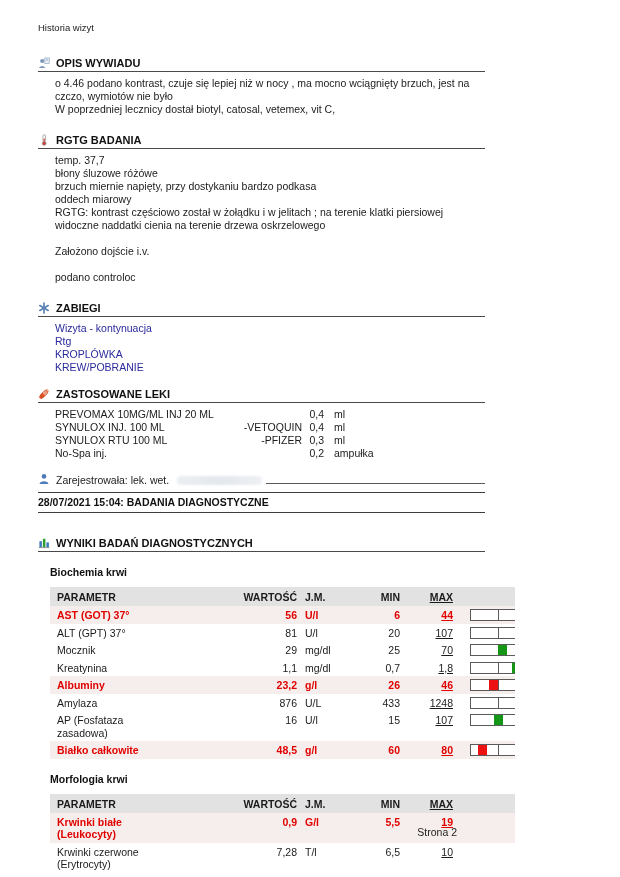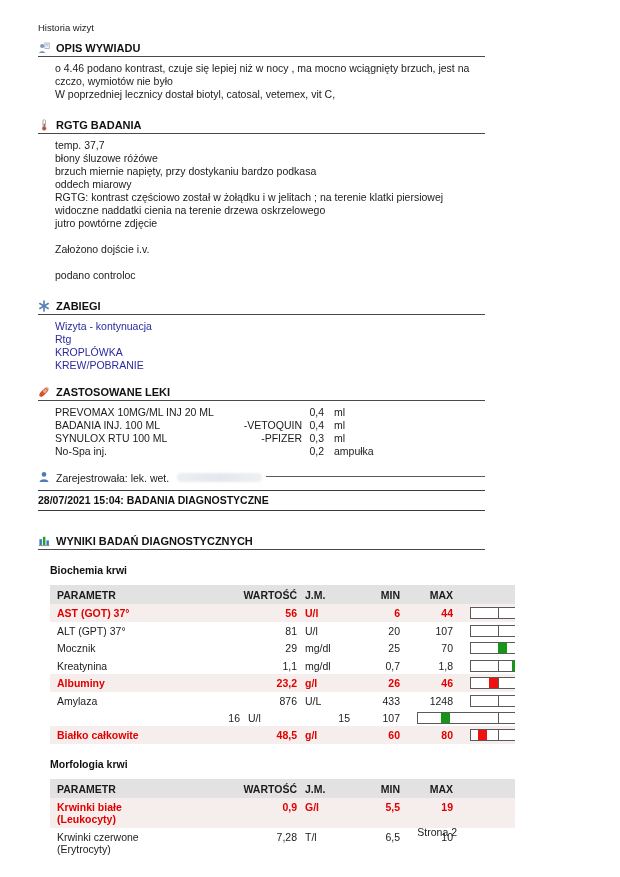--- a/index.html
+++ b/index.html
@@ -25,21 +25,21 @@
   .blue-item { color:#2a2a9d; }
 
   
   .med-row { display:grid; grid-template-columns:175px 72px 22px 80px; line-height:13px; }
   .med-name { }
   .med-producer { text-align:right; }
   .med-qty { text-align:right; }
   .med-unit { padding-left:10px; }
 
   
-  .registered-row { display:flex; align-items:center; margin-top:13px; }
+  .registered-row { display:flex; align-items:flex-end; margin-top:13px; }
   .registered-row .icon { margin-right:6px; margin-bottom:1px; }
   .smudge {
     width:85px; height:9px; margin:0 4px 1px 8px; border-radius:4px;
     background:linear-gradient(90deg,#eceff2,#e3e8ee,#eef0f3); filter:blur(1px);
   }
   .registered-rule { flex:1; border-bottom:1px solid #5a5a5a; margin-bottom:2px; }
 
   .entry-band {
     margin-top:6px; border-top:1px solid #3c3c3c; border-bottom:1px solid #3c3c3c;
     font-weight:bold; font-size:10.5px; padding:3px 0 4px 0; color:#111;
@@ -52,40 +52,40 @@
     display:grid; grid-template-columns:190px 57px 53px 50px 53px 125px;
     align-items:start; padding:3px 4px 2px 0; min-height:12px;
   }
   .t-head { background:#e2e2e2; font-weight:bold; padding:4px 0 3px 0; }
   .t-row.abnormal { background:#f6eeec; color:#e00000; font-weight:bold; }
   .c-param { padding-left:7px; }
   .c-param .wrap { display:block; max-width:120px; line-height:12.5px; }
   .c-value { text-align:right; }
   .c-jm { padding-left:8px; }
   .c-min { text-align:right; }
-  .c-max { text-align:right; }
+  .c-max { text-align:right;text-decoration:underline; }
   .c-bar { padding-left:17px; }
 
   .range-bar {
     position:relative; width:106px; height:10px; border:1px solid #5a5a5a;
     background:#fff; margin-top:0px;
   }
   .range-divider { position:absolute; top:0; bottom:0; width:1px; background:#5a5a5a; }
   .range-marker { position:absolute; top:0; height:10px; width:9px; }
 
   .footer { position:absolute; top:826px; right:58px; font-size:10.5px; color:#222;text-align:center; }
 </style>
 </head>
 <body>
 
 <div class="page">
 
   <div class="doc-header">Historia wizyt</div>
 
-  <section class="sec" style="margin-top:9px;">
+  <section class="sec" style="margin-top:24px;">
     <div class="sec-head">
       <span class="icon">
         <svg width="12" height="12" viewBox="0 0 12 12">
           <circle cx="4.2" cy="4" r="2.1" fill="#7d97b8"></circle>
           <path d="M0.8,11 Q4.2,6.8 7.6,11 Z" fill="#7d97b8"></path>
           <rect x="6.8" y="1" width="4.4" height="5.4" fill="#f4f7fb" stroke="#8aa0bd" stroke-width="0.7"></rect>
           <line x1="7.8" y1="2.4" x2="10.2" y2="2.4" stroke="#8aa0bd" stroke-width="0.6"></line>
           <line x1="7.8" y1="3.8" x2="10.2" y2="3.8" stroke="#8aa0bd" stroke-width="0.6"></line>
         </svg>
       </span>
@@ -107,21 +107,20 @@
         </svg>
       </span>
       <span class="sec-title">RGTG BADANIA</span>
     </div>
     <div class="sec-body" id="badanie-lines">
         <div class="body-line">temp. 37,7</div>
         <div class="body-line">błony śluzowe różówe</div>
         <div class="body-line">brzuch miernie napięty, przy dostykaniu bardzo podkasa</div>
         <div class="body-line">oddech miarowy</div>
         <div class="body-line">RGTG: kontrast częściowo został w żołądku i w jelitach ; na terenie klatki piersiowej widoczne naddatki cienia na terenie drzewa oskrzelowego</div>
-        <div class="body-line">jutro powtórne zdjęcie</div>
         <div class="body-line">&nbsp;</div>
         <div class="body-line">Założono dojście i.v.</div>
         <div class="body-line">&nbsp;</div>
         <div class="body-line">podano controloc</div>
       </div>
   </section>
 
   <section class="sec">
     <div class="sec-head">
       <span class="icon">
@@ -157,21 +156,21 @@
       <span class="sec-title">ZASTOSOWANE LEKI</span>
     </div>
     <div class="sec-body" id="leki-rows">
         <div class="med-row">
           <span class="med-name">PREVOMAX 10MG/ML INJ 20 ML</span>
           <span class="med-producer"></span>
           <span class="med-qty">0,4</span>
           <span class="med-unit">ml</span>
         </div>
         <div class="med-row">
-          <span class="med-name">BADANIA INJ. 100 ML</span>
+          <span class="med-name">SYNULOX INJ. 100 ML</span>
           <span class="med-producer">-VETOQUIN</span>
           <span class="med-qty">0,4</span>
           <span class="med-unit">ml</span>
         </div>
         <div class="med-row">
           <span class="med-name">SYNULOX RTU 100 ML</span>
           <span class="med-producer">-PFIZER</span>
           <span class="med-qty">0,3</span>
           <span class="med-unit">ml</span>
         </div>
@@ -311,20 +310,23 @@
             <span class="c-max">1248</span>
             <span class="c-bar">
               <span class="range-bar" style="display: block;">
                 <span class="range-divider" style="left: 25%;"></span>
                 <span class="range-divider" style="left: 75%;"></span>
                 <span class="range-marker" style="background: rgb(22, 150, 22); left: calc(52% - 4.5px);"></span>
               </span>
             </span>
           </div>
           <div class="t-row">
+            <span class="c-param">
+              <span class="wrap">AP (Fosfataza zasadowa)</span>
+            </span>
             <span class="c-value">16</span>
             <span class="c-jm">U/l</span>
             <span class="c-min">15</span>
             <span class="c-max">107</span>
             <span class="c-bar">
               <span class="range-bar" style="display: block;">
                 <span class="range-divider" style="left: 25%;"></span>
                 <span class="range-divider" style="left: 75%;"></span>
                 <span class="range-marker" style="background: rgb(22, 150, 22); left: calc(26% - 4.5px);"></span>
               </span>

